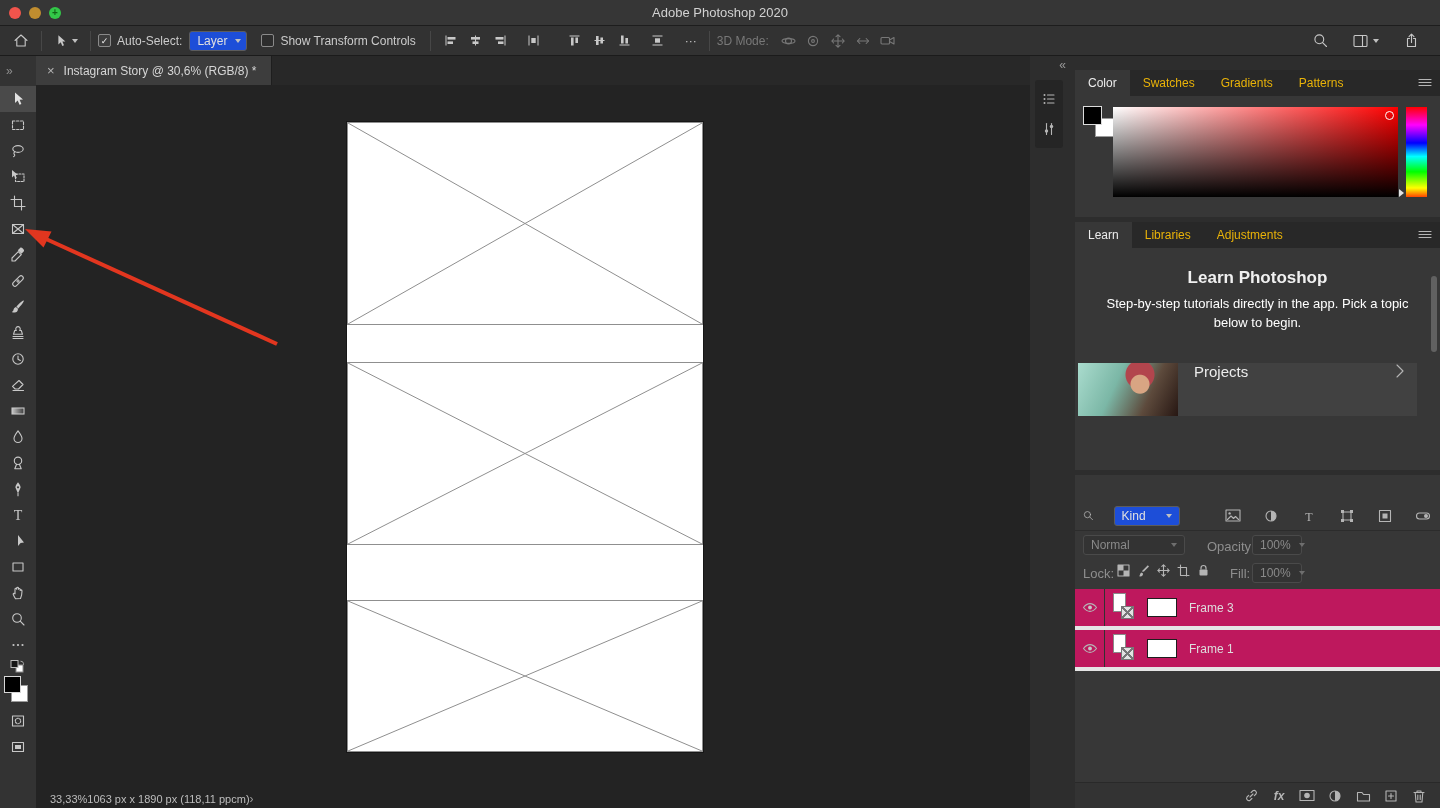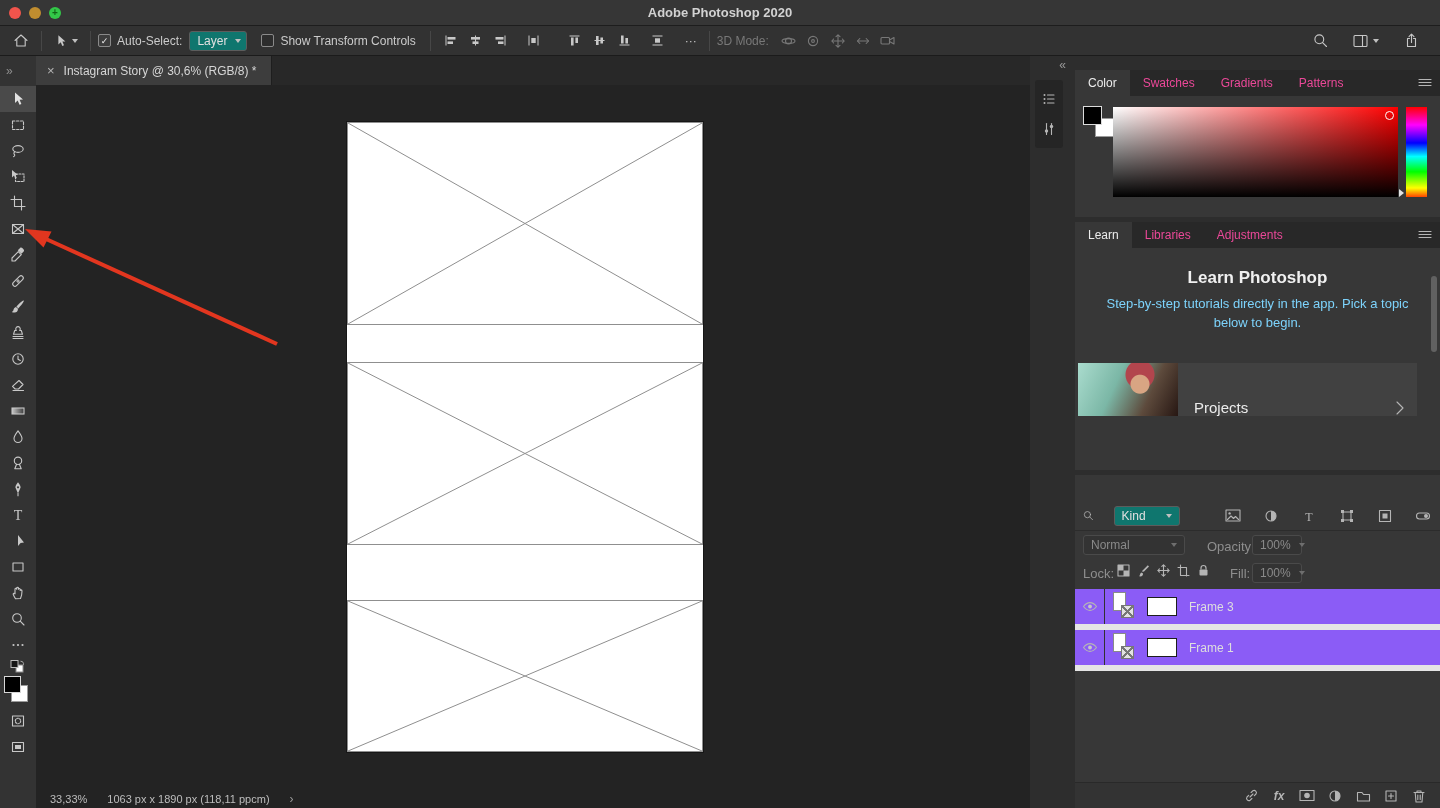--- a/index.html
+++ b/index.html
@@ -9,31 +9,31 @@
   .ic{stroke:#c8c8c8;fill:none;stroke-width:1.1;stroke-linecap:round;stroke-linejoin:round}
   .ic3d{stroke:#787878;fill:none;stroke-width:1.1;stroke-linecap:round;stroke-linejoin:round}
   .icp{stroke:#b5b5b5;fill:none;stroke-width:1.1;stroke-linecap:round;stroke-linejoin:round}
 
   
   #titlebar{position:absolute;top:0;left:0;right:0;height:26px;background:#363636;border-bottom:1px solid #1d1d1d;z-index:10}
   .traffic{position:absolute;left:9px;top:7px;display:flex;gap:8px}
   .light{width:12px;height:12px;border-radius:50%;display:flex;align-items:center;justify-content:center;font-size:10px;line-height:1;color:rgba(0,60,0,.7);font-weight:bold}
   .l-red{background:#f1544c}.l-yellow{background:#c08d2f}.l-green{background:#33c748}
   .l-green::after{content:"+"}
-  #window-title{line-height:26px;text-align:center;color:#d2d2d2;font-size:13px;font-weight:bold}
+  #window-title{line-height:26px;text-align:center;color:#d2d2d2;font-size:13px;font-weight:normal}
 
   
   #optionsbar{position:absolute;top:26px;left:0;right:0;height:30px;background:#323232;border-bottom:1px solid #1b1b1b;display:flex;align-items:center;padding:0 8px;color:#cbcbcb;font-size:12px;z-index:9}
   .obtn{display:flex;align-items:center;justify-content:center;height:24px;padding:0 5px}
   .sep{width:1px;height:20px;background:#474747;margin:0 7px;flex:none}
   .cb{width:13px;height:13px;border:1px solid #8a8a8a;border-radius:2px;margin-right:6px;background:#3d3d3d;display:flex;align-items:center;justify-content:center;font-size:9px;color:#f0f0f0;flex:none}
   .cb.checked::after{content:"✓"}
   .cb.un{background:#2d2d2d}
   .ob-label{margin-right:7px;white-space:nowrap}
-  .dd{height:20px;background:#0f766e;border:1px solid #5c5c5c;border-radius:3px;display:flex;align-items:center;justify-content:space-between;padding:0 7px;gap:8px;color:#e0e0e0;font-size:12px}
+  .dd{height:20px;background:#1d4ed8;border:1px solid #5c5c5c;border-radius:3px;display:flex;align-items:center;justify-content:space-between;padding:0 7px;gap:8px;color:#e0e0e0;font-size:12px}
   .caret{width:0;height:0;border-left:3.5px solid transparent;border-right:3.5px solid transparent;border-top:4px solid #c0c0c0;flex:none}
   .dd.dis{background:#333;border-color:#4a4a4a;color:#8a8a8a}
   .dd.dis .caret{border-top-color:#6e6e6e}
   .alignbtn{width:25px;height:24px;display:flex;align-items:center;justify-content:center}
   .dim{color:#787878}
   #ob-right{margin-left:auto;display:flex;align-items:center;gap:15px;padding-right:8px}
 
   
   #leftrail{position:absolute;left:0;top:56px;bottom:0;width:36px;background:#333;z-index:5}
   #rail-chevron{height:30px;display:flex;align-items:center;padding-left:6px;color:#8f8f8f;font-size:12px;letter-spacing:-1px}
@@ -49,56 +49,56 @@
   #doc-tab{display:flex;align-items:center;background:#3d3d3d;border-right:1px solid #1e1e1e;padding:0 14px 0 11px}
   #tab-close{color:#b5b5b5;font-size:13px;margin-right:9px}
   #tab-title{color:#d6d6d6;font-size:12px;white-space:nowrap}
 
   
   #canvas{position:absolute;left:36px;top:85px;width:994px;bottom:0;background:#232323;z-index:3}
   #document{position:absolute;left:311px;top:37px;width:356px;height:630px;background:#fff;box-shadow:0 0 0 1px rgba(0,0,0,.35)}
   .ph-frame{position:absolute;left:0;width:356px;border:1px solid #8f8f8f;background:#fff}
   .xsvg{position:absolute;inset:0;width:100%;height:100%}
   .xsvg line{stroke:#8f8f8f;stroke-width:1;vector-effect:non-scaling-stroke}
-  #statusbar{position:absolute;left:0;bottom:0;height:18px;display:flex;align-items:center;gap:20px;padding-left:14px;color:#bdbdbd;font-size:11px}
+  #statusbar{position:absolute;left:0;bottom:0;height:18px;display:flex;align-items:center;gap:0;padding-left:14px;color:#bdbdbd;font-size:11px}
   #status-chevron{color:#9a9a9a;font-size:12px}
 
   
   #dockstrip{position:absolute;left:1030px;top:56px;width:45px;bottom:0;background:#2d2d2d;z-index:4}
   #panels-collapse{position:absolute;right:10px;top:2px;color:#9a9a9a;font-size:12px;letter-spacing:-1px}
   #strip-well{position:absolute;left:5px;top:24px;width:28px;background:#252525;border-radius:3px;padding:4px 0}
   .strip-btn{width:28px;height:30px;display:flex;align-items:center;justify-content:center}
 
   
   #rightcol{position:absolute;left:1075px;top:56px;width:365px;bottom:0;background:#2d2d2d;z-index:4}
   .panel{position:absolute;left:0;width:365px;background:#373737}
   #panel-color{top:14px;height:147px}
   #panel-learn{top:166px;height:248px}
   #panel-layers{top:419px;bottom:0}
   .ptabs{height:26px;background:#282828;display:flex;position:relative}
-  .ptab{padding:0 13px;line-height:26px;font-size:12px;color:#ec4899;cursor:pointer;white-space:nowrap}
+  .ptab{padding:0 13px;line-height:26px;font-size:12px;color:#eab308;cursor:pointer;white-space:nowrap}
   .ptab.on{background:#373737;color:#ececec}
   .pmenu{position:absolute;right:8px;top:8px}
   .pbody{position:absolute;left:0;right:0;top:26px;bottom:0;background:#373737;overflow:hidden}
 
   
   #fgbg-panel{position:absolute;left:8px;top:10px;width:32px;height:32px}
   #pbg-sw{position:absolute;right:1px;bottom:1px;width:19px;height:19px;background:#fff;border:1px solid #9a9a9a}
   #pfg-sw{position:absolute;left:0;top:0;width:19px;height:19px;background:#000;border:1px solid #dcdcdc}
   #satfield{position:absolute;left:38px;top:11px;width:285px;height:90px;
     background:linear-gradient(to bottom,rgba(0,0,0,0),#000),linear-gradient(to right,#fff,#f00)}
   #sat-picker{position:absolute;right:4px;top:4px;width:9px;height:9px;border:1.5px solid #fff;border-radius:50%}
   #hue-mark{position:absolute;left:324px;top:93px;width:0;height:0;border-top:4px solid transparent;border-bottom:4px solid transparent;border-left:5px solid #e2e2e2}
   #huebar{position:absolute;left:331px;top:11px;width:21px;height:90px;
     background:linear-gradient(to bottom,#ff0000,#ff00ff 20%,#0000ff 40%,#00ffff 55%,#00ff00 72%,#ffff00 90%,#ff4400)}
 
   
   #learn-heading{margin-top:20px;text-align:center;font-size:17px;color:#f0f0f0}
-  #learn-sub{margin:7px 24px 0;text-align:center;font-size:13px;line-height:1.45;color:#7dd3fc}
-  .learn-card{position:absolute;left:3px;width:339px;height:53px;background:#414141;display:flex;align-items:flex-end;cursor:pointer}
+  #learn-sub{margin:7px 24px 0;text-align:center;font-size:13px;line-height:1.45;color:#ffffff}
+  .learn-card{position:absolute;left:3px;width:339px;height:53px;background:#414141;display:flex;align-items:flex-start;cursor:pointer}
   #card-projects{top:115px}
   #card-tips{top:186px}
   .learn-thumb{width:100px;height:53px;flex:none;position:relative;overflow:hidden}
   #thumb-projects{background:
     radial-gradient(circle at 62% 40%,#d8a583 0 9px,rgba(0,0,0,0) 10px),
     radial-gradient(circle at 62% 22%,#b2454d 0 14px,rgba(0,0,0,0) 15px),
     linear-gradient(115deg,#aadcce 0%,#7bb7a6 38%,#5d4a3c 70%,#271713 100%)}
   #thumb-tips{background:repeating-linear-gradient(100deg,rgba(255,255,255,.18) 0 2px,rgba(0,0,0,0) 2px 9px),#42307a}
   .learn-label{margin-left:16px;font-size:15px;color:#ececec}
   .learn-chev{margin-left:auto;margin-right:12px}
@@ -112,21 +112,21 @@
   .blend-dd{position:absolute;left:8px;top:4px;width:102px}
   .mini-label{font-size:13px;color:#8e8e8e;white-space:nowrap}
   .op-label{position:absolute;left:132px;top:8px}
   .op-dd{position:absolute;left:177px;top:4px;width:50px}
   .lockrow{position:relative;height:27px}
   .lock-label{position:absolute;left:8px;top:7px}
   .lock-icons{position:absolute;left:42px;top:5px;display:flex;gap:7px}
   .fill-label{position:absolute;left:155px;top:7px}
   .fill-dd{position:absolute;left:177px;top:4px;width:50px}
   #llist{margin-top:3px}
-  .lrow{height:41px;background:#8b5cf6;border-bottom:6px solid #e5e5e5;display:flex;align-items:center}
+  .lrow{height:41px;background:#be185d;border-bottom:4px solid #e5e5e5;display:flex;align-items:center}
   .eyecol{width:30px;height:100%;border-right:1px solid #313131;display:flex;align-items:center;justify-content:center;flex:none}
   .tpair{position:relative;width:24px;height:30px;margin-left:8px;flex:none}
   .tp-back{position:absolute;left:0;top:0;width:13px;height:19px;background:#fff;border:1px solid #8a8a8a}
   .tp-front{position:absolute;left:8px;top:13px;width:13px;height:13px;background:#e3e3e3;border:1px solid #777;
     background-image:linear-gradient(45deg,rgba(0,0,0,0) 44%,#777 44%,#777 56%,rgba(0,0,0,0) 56%),linear-gradient(135deg,rgba(0,0,0,0) 44%,#777 44%,#777 56%,rgba(0,0,0,0) 56%)}
   .fthumb{width:30px;height:19px;background:#fff;border:1px solid #1d1d1d;margin-left:10px;flex:none}
   .bthumb{width:19px;height:19px;background:#fff;border:1px solid #1d1d1d;margin-left:10px;flex:none}
   .lname{margin-left:12px;font-size:12px;color:#dedede;white-space:nowrap}
   .row-lock{margin-left:auto;margin-right:12px}
   .lfooter{position:absolute;left:0;right:0;bottom:0;height:26px;background:#333;border-top:1px solid #292929;display:flex;align-items:center;justify-content:flex-end;gap:6px;padding-right:10px}

